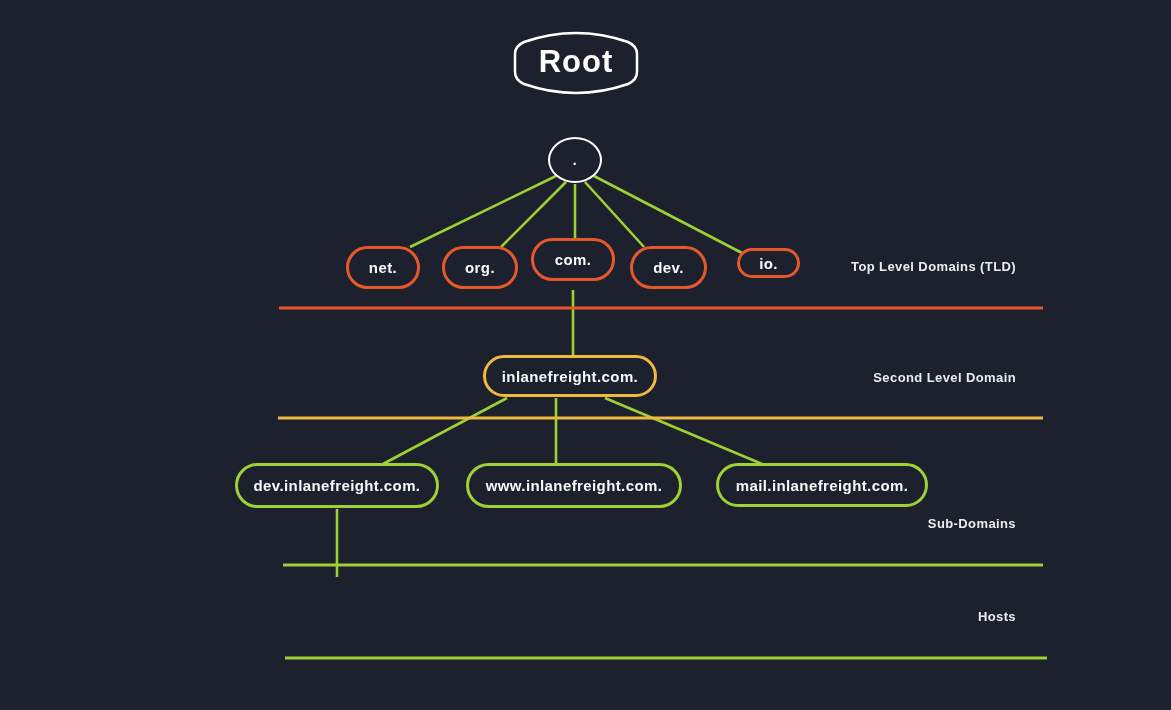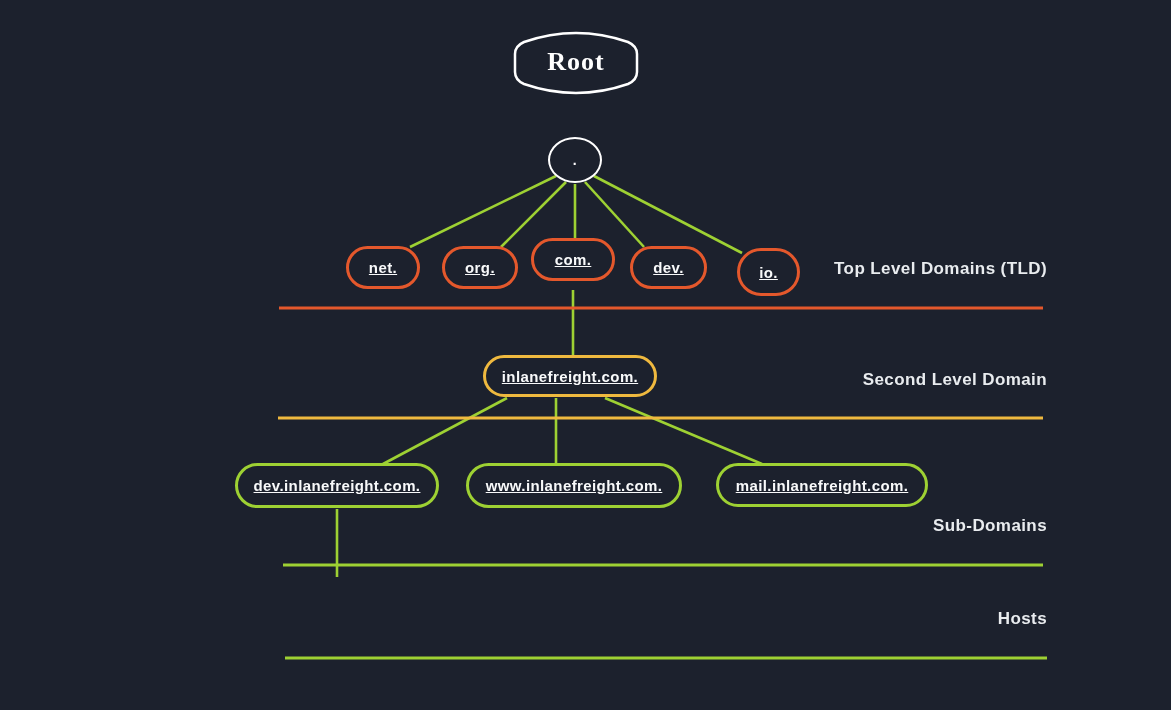--- a/index.html
+++ b/index.html
@@ -12,54 +12,54 @@
   #canvas{position:relative;width:1171px;height:710px;background:var(--background);overflow:hidden;}
   #edges{position:absolute;left:0;top:0;width:1171px;height:710px;pointer-events:none;}
   .ln{stroke:var(--green);stroke-width:2.6px;fill:none;}
   .sep-orange{stroke:var(--orange);stroke-width:3px;}
   .sep-yellow{stroke:var(--yellow);stroke-width:3px;}
   .sep-green{stroke:var(--green);stroke-width:3px;}
 
   .node{position:absolute;display:flex;align-items:center;justify-content:center;
         color:var(--node_text);font-weight:bold;font-size:15px;letter-spacing:.4px;
         background:var(--background);}
-  .pill{border-radius:24px;border:3px solid var(--green);text-decoration:underline;}
+  .pill{border-radius:24px;border:3px solid var(--green);}
   .pill-orange{border-color:var(--orange);}
   .pill-yellow{border-color:var(--yellow);}
   .pill-green{border-color:var(--green);}
 
   
   .n-root{left:510px;top:22px;width:132px;height:80px;background:transparent;}
   .n-root svg{position:absolute;left:0;top:0;}
-  .n-root .root-text{position:relative;font-size:26px;letter-spacing:1px;color:var(--white);font-family:Liberation Serif, serif;}
+  .n-root .root-text{position:relative;font-size:31px;letter-spacing:1px;color:var(--white);}
 
   
   .n-dot{left:548px;top:137px;width:54px;height:46px;border:2.5px solid var(--white);
          border-radius:50%;font-size:14px;color:var(--white);background:transparent;}
 
   
   .n-net{left:346px;top:246px;width:74px;height:43px;}
   .n-org{left:442px;top:246px;width:76px;height:43px;align-items:center;}
   .n-com{left:531px;top:238px;width:84px;height:43px;}
   .n-dev{left:630px;top:246px;width:77px;height:43px;}
-  .n-io {left:737px;top:248px;width:63px;height:48px;}
+  .n-io {left:737px;top:248px;width:63px;height:30px;}
 
   
   .n-sld{left:483px;top:355px;width:174px;height:42px;}
 
   
   .n-sub-dev {left:235px;top:463px;width:204px;height:45px;}
   .n-sub-www {left:466px;top:463px;width:216px;height:45px;}
   .n-sub-mail{left:716px;top:463px;width:212px;height:44px;}
 
   
   .n-host{left:214px;top:576px;width:247px;height:46px;font-size:14.5px;}
 
-  .tier-label{position:absolute;right:124px;color:var(--label_text);font-weight:bold;
-              font-size:17px;letter-spacing:.4px;white-space:nowrap;}
+  .tier-label{position:absolute;right:155px;color:var(--label_text);font-weight:bold;
+              font-size:13px;letter-spacing:.4px;white-space:nowrap;}
   .tl-tld{top:259px;}
   .tl-sld{top:370px;margin-left:12px;}
   .tl-sub{top:516px;}
   .tl-host{top:609px;}
 </style>
 </head>
 <body>
 
 <div id="canvas">
 

